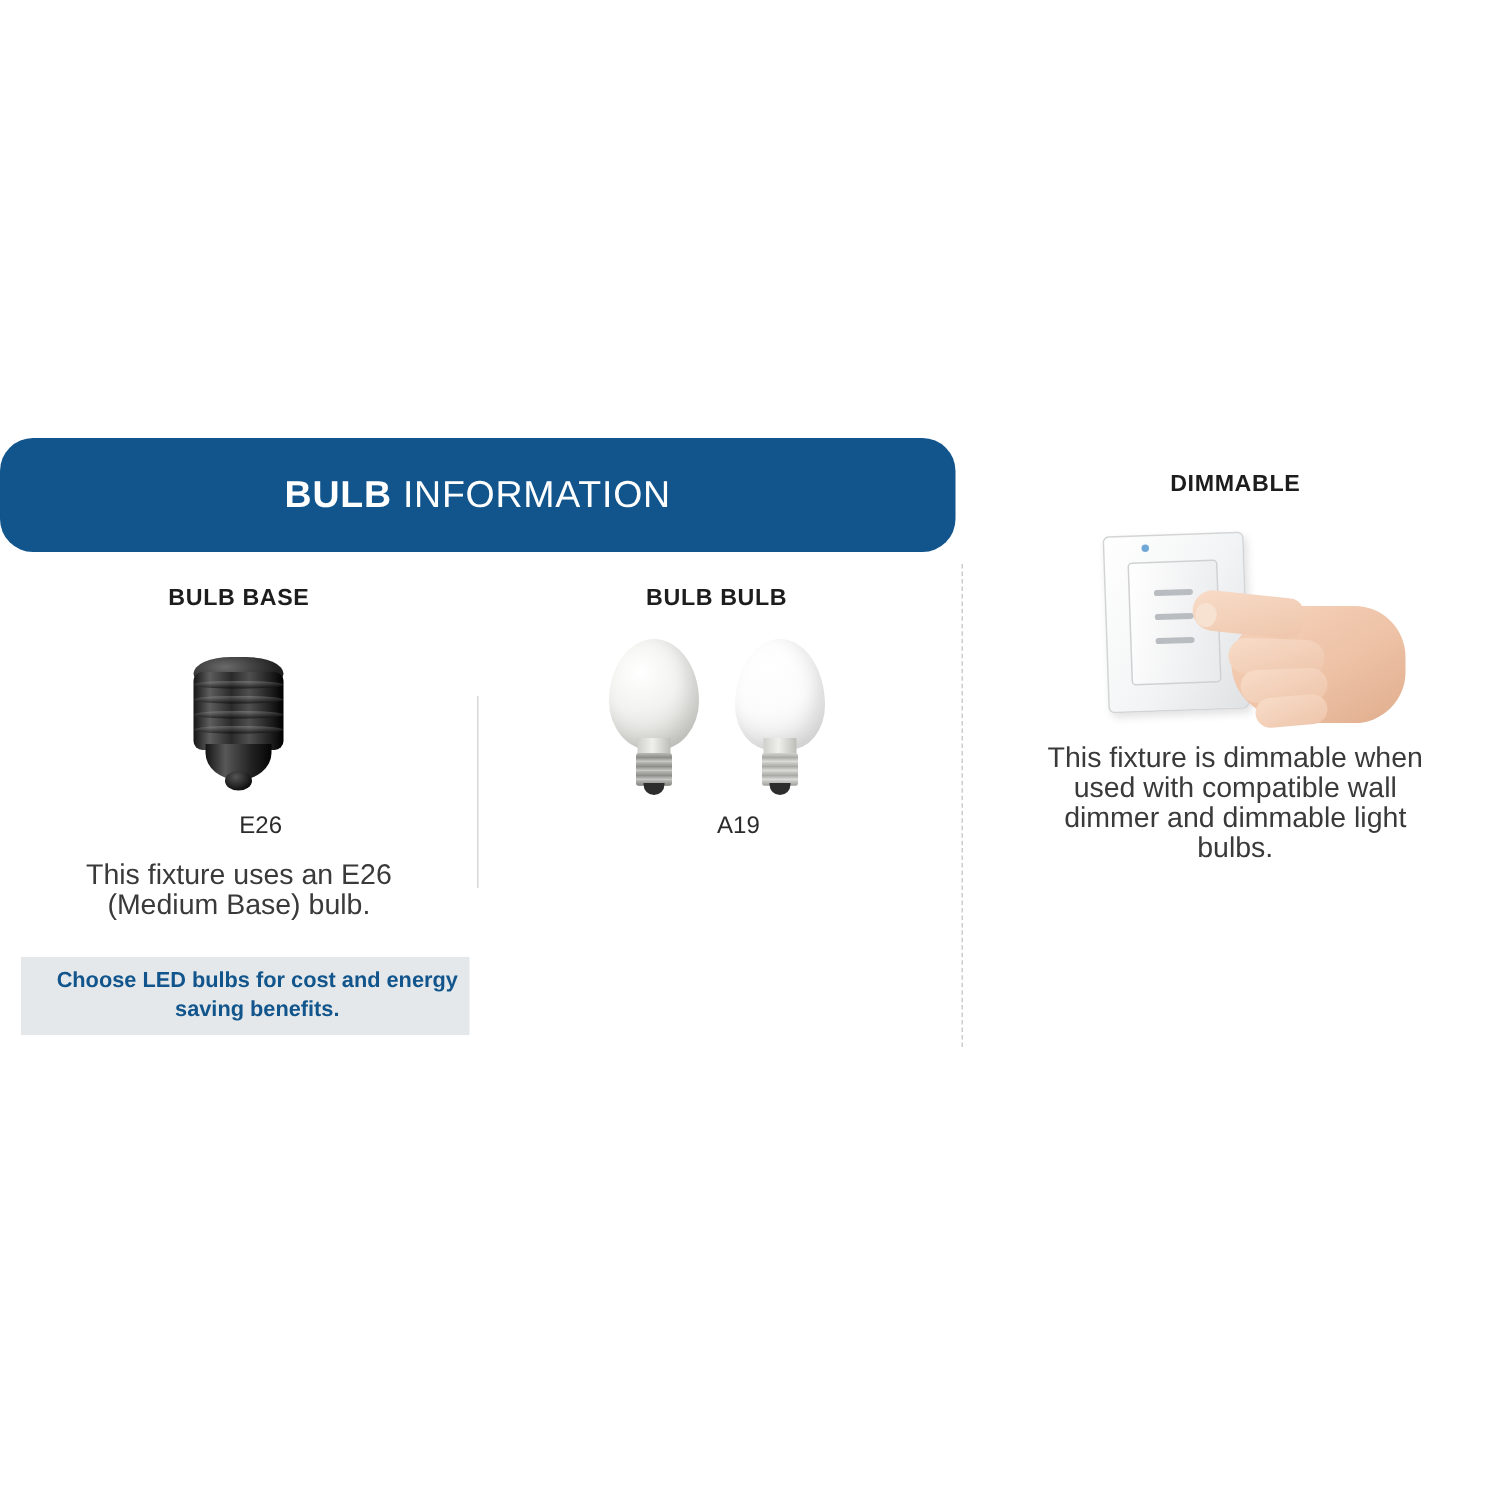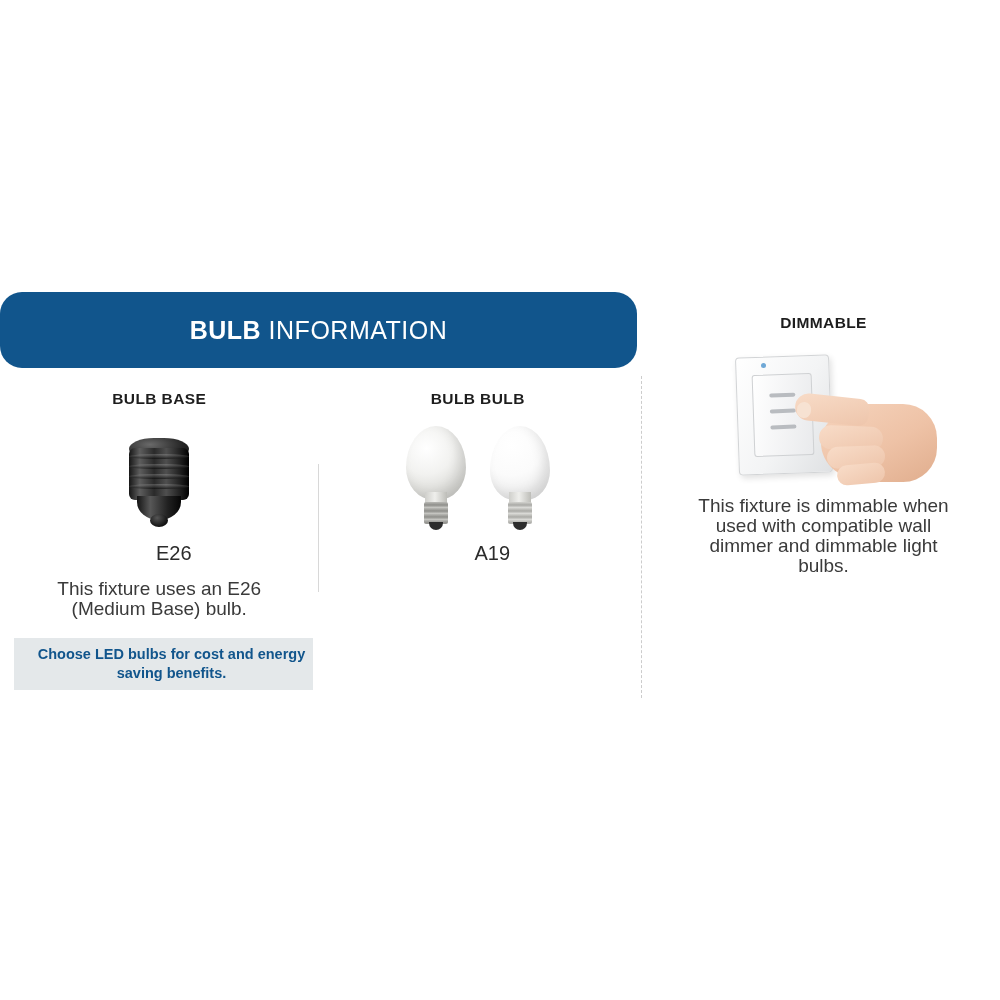--- a/index.html
+++ b/index.html
@@ -85,21 +85,21 @@
 
   .art {
     height: 112px;
     display: flex;
     align-items: flex-end;
     justify-content: center;
   }
 
   .art-label {
     text-align: center;
-    font-size: 20px;
+    font-size: 16px;
     color: #2b2b2b;
     margin-top: 12px;
     padding-left: 29px;
   }
 
   .col-desc {
     text-align: center;
     font-size: 19px;
     line-height: 20px;
     color: #3a3a3a;

